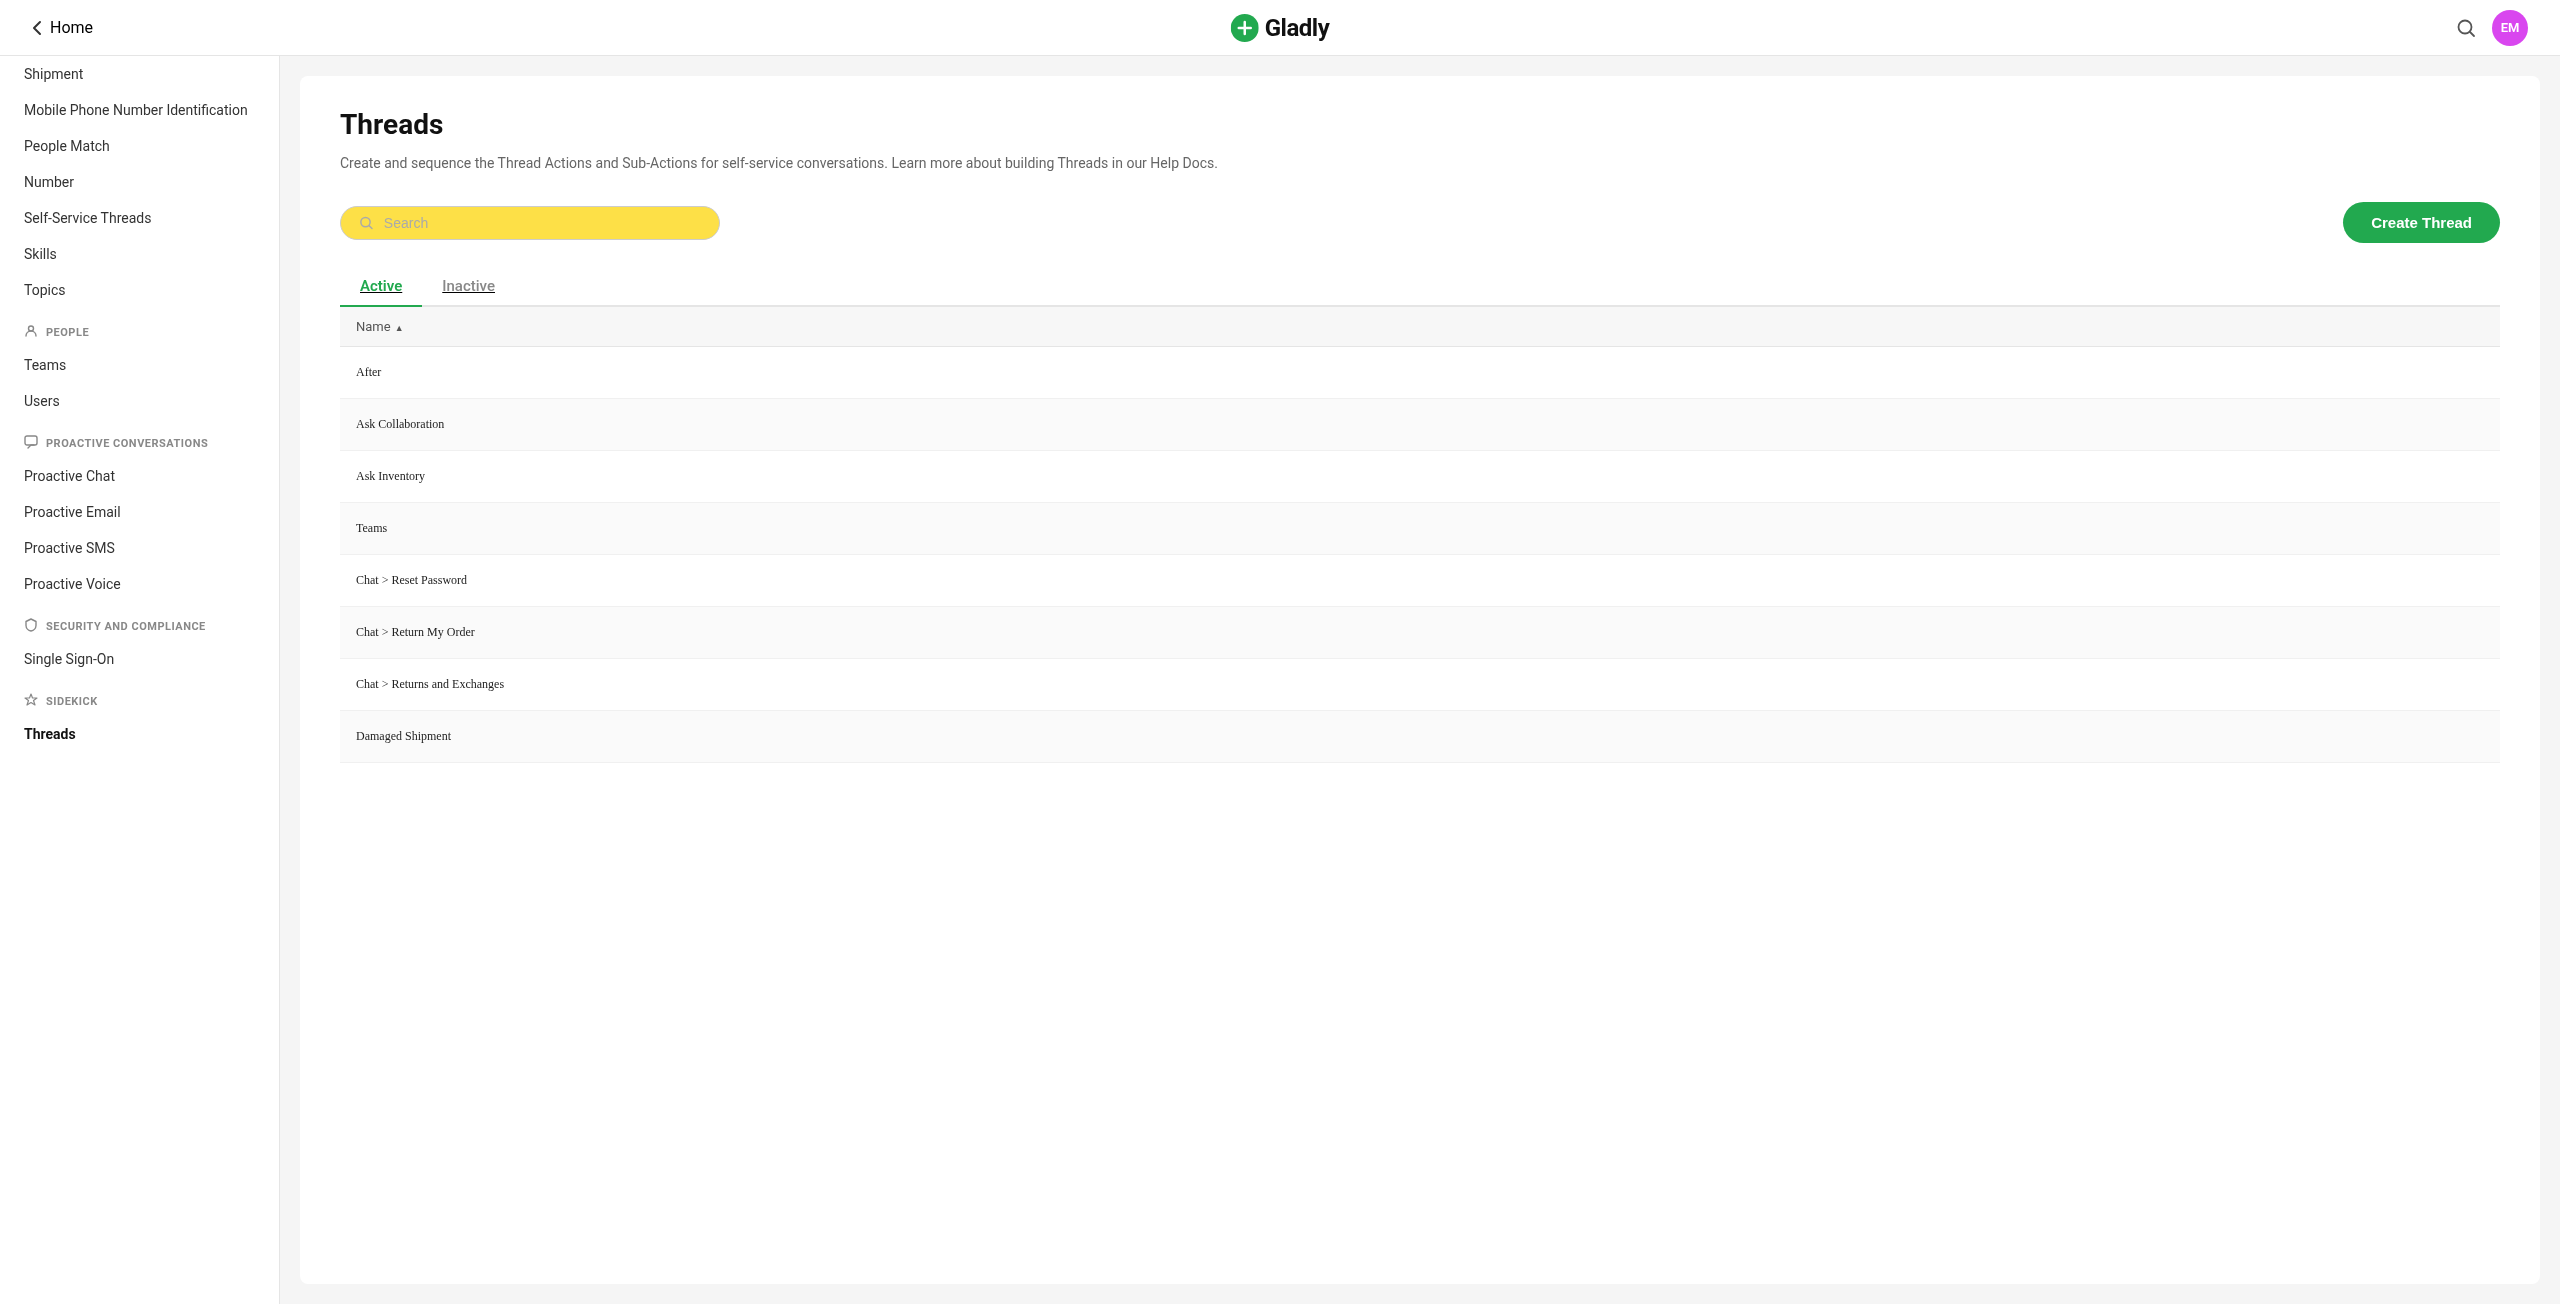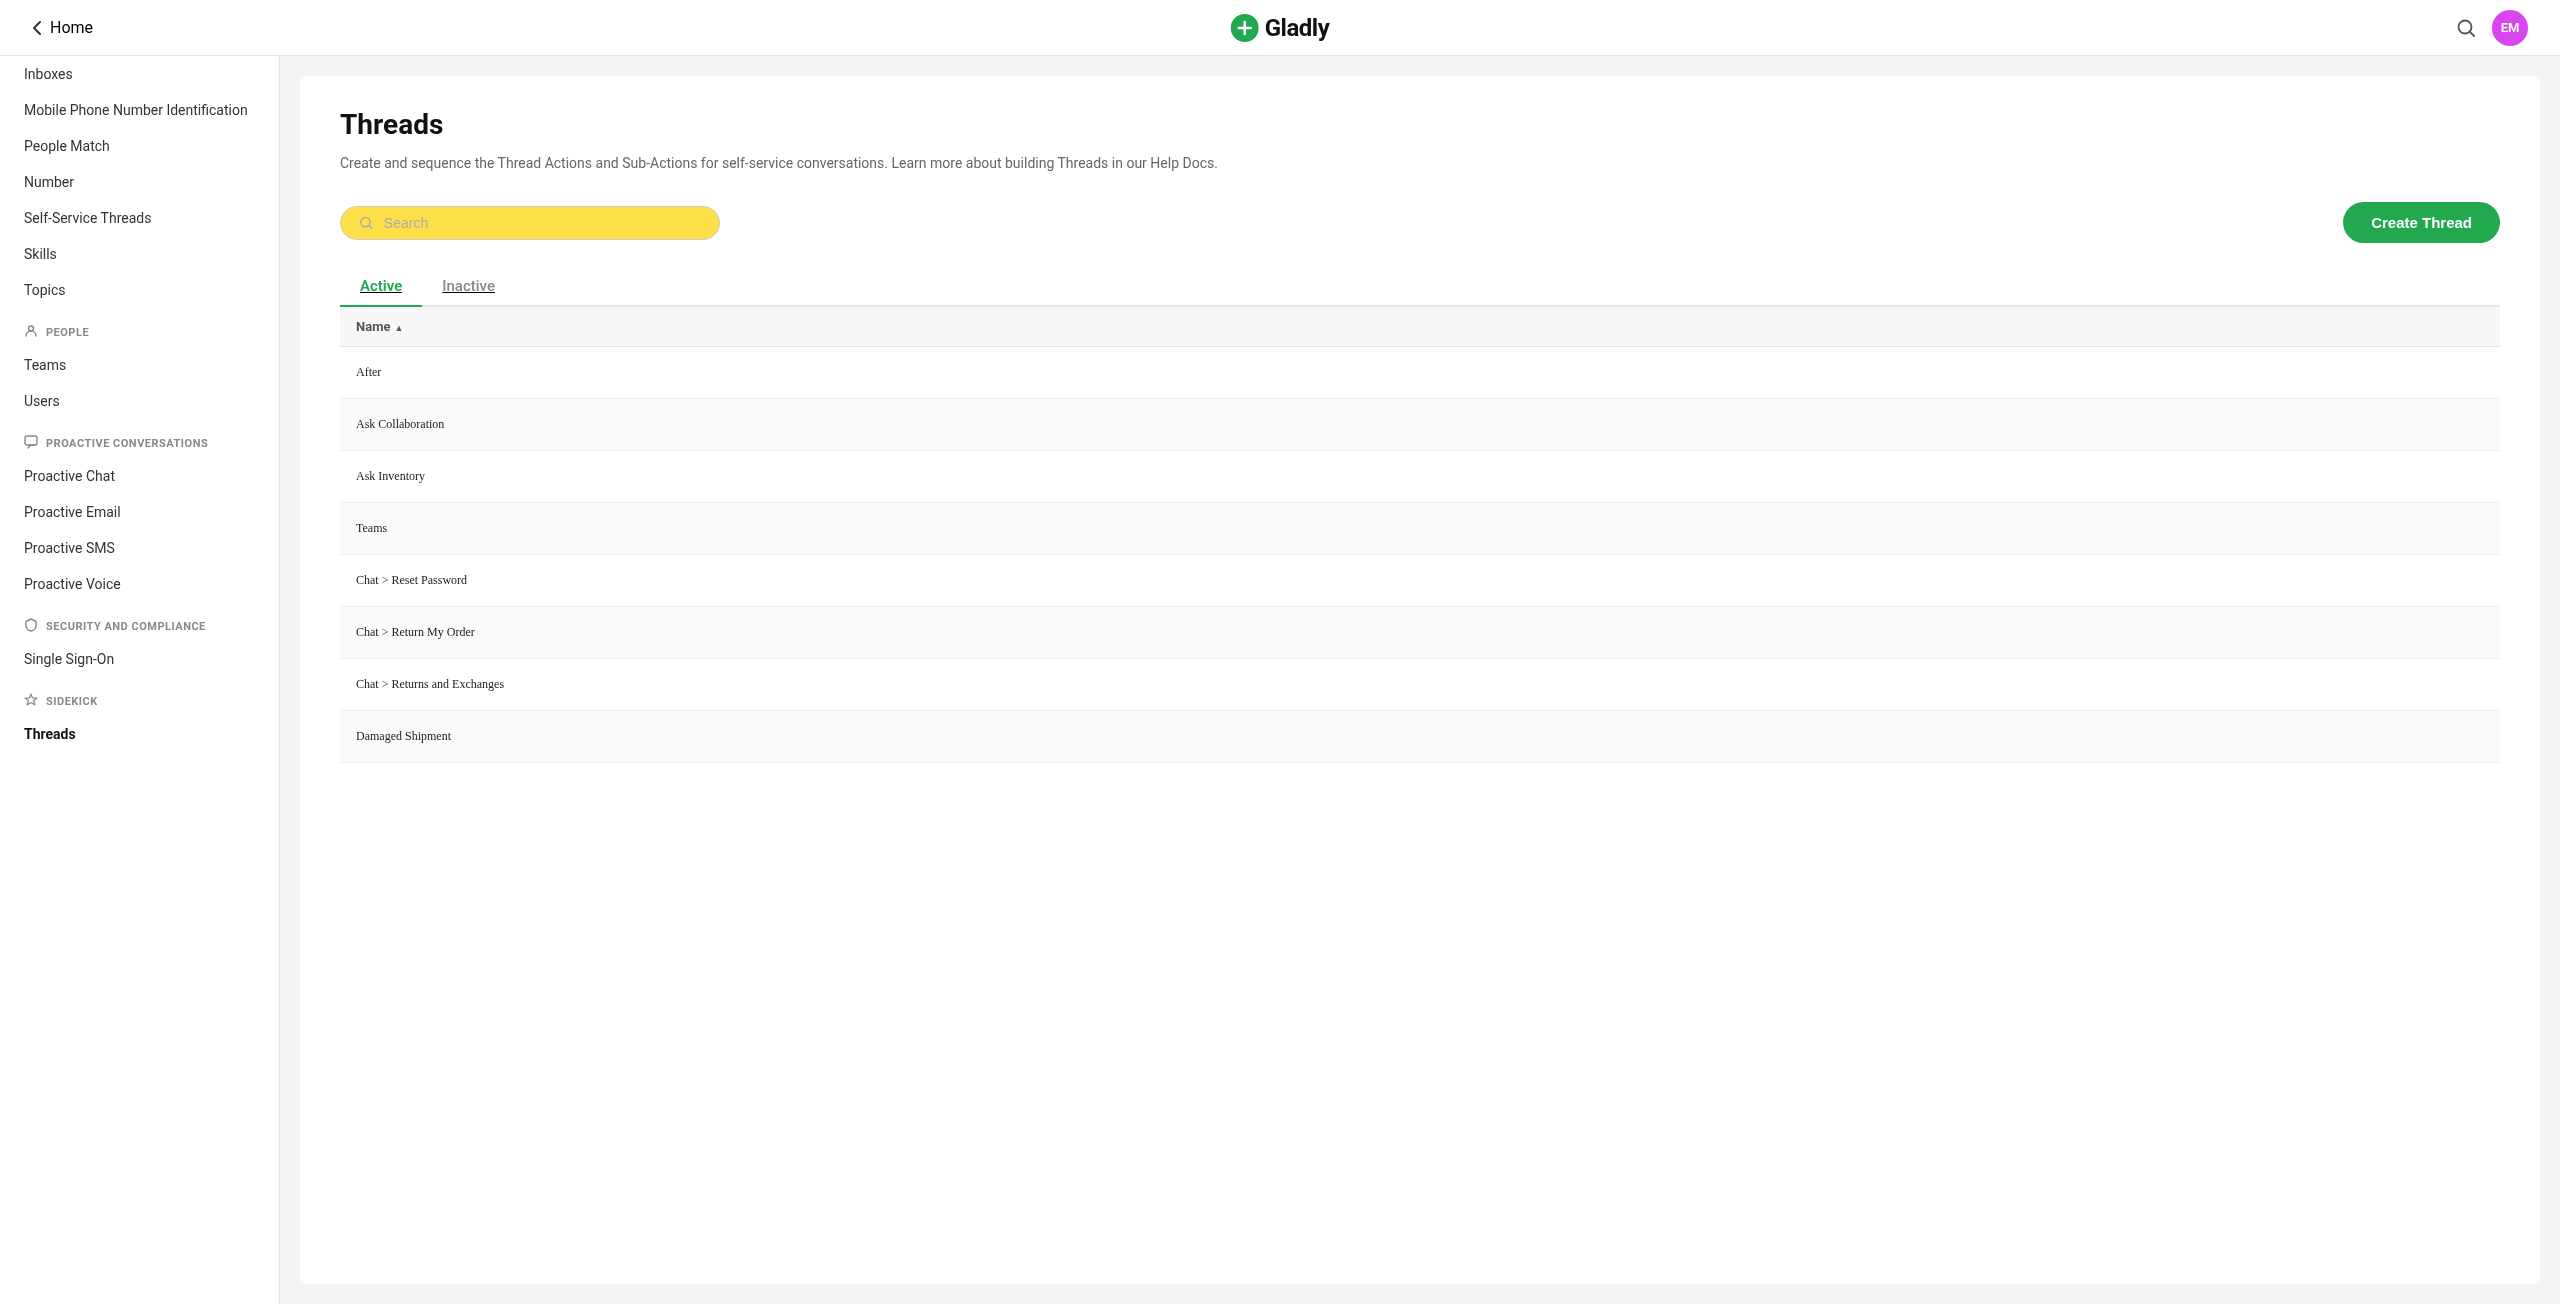--- a/index.html
+++ b/index.html
@@ -208,21 +208,21 @@
     .table-header {
       display: flex;
       align-items: center;
       padding: 12px 0;
       border-bottom: 1px solid #e5e5e5;
       background: #f7f7f7;
       margin-top: 0;
     }
     .table-header-cell {
       font-size: 13px;
-      font-weight: 700;
+      font-weight: 400;
       color: #555;
       padding: 0 16px;
       display: flex;
       align-items: center;
       gap: 4px;
     }
     .table-row {
       display: flex;
       align-items: flex-start;
       padding: 18px 16px;
@@ -272,21 +272,21 @@
     </button>
     <div class="avatar">EM</div>
   </div>
 </nav>
 
 <div class="layout">
 
   <aside class="sidebar">
 
     <div>
-      <a class="sidebar-item">Inboxes</a>
+      <a class="sidebar-item">Shipment</a>
       <a class="sidebar-item">Mobile Phone Number Identification</a>
       <a class="sidebar-item">People Match</a>
       <a class="sidebar-item">Number</a>
       <a class="sidebar-item">Self-Service Threads</a>
       <a class="sidebar-item">Skills</a>
       <a class="sidebar-item">Topics</a>
     </div>
 
     <div class="sidebar-section">
       <span class="sidebar-section-icon">

